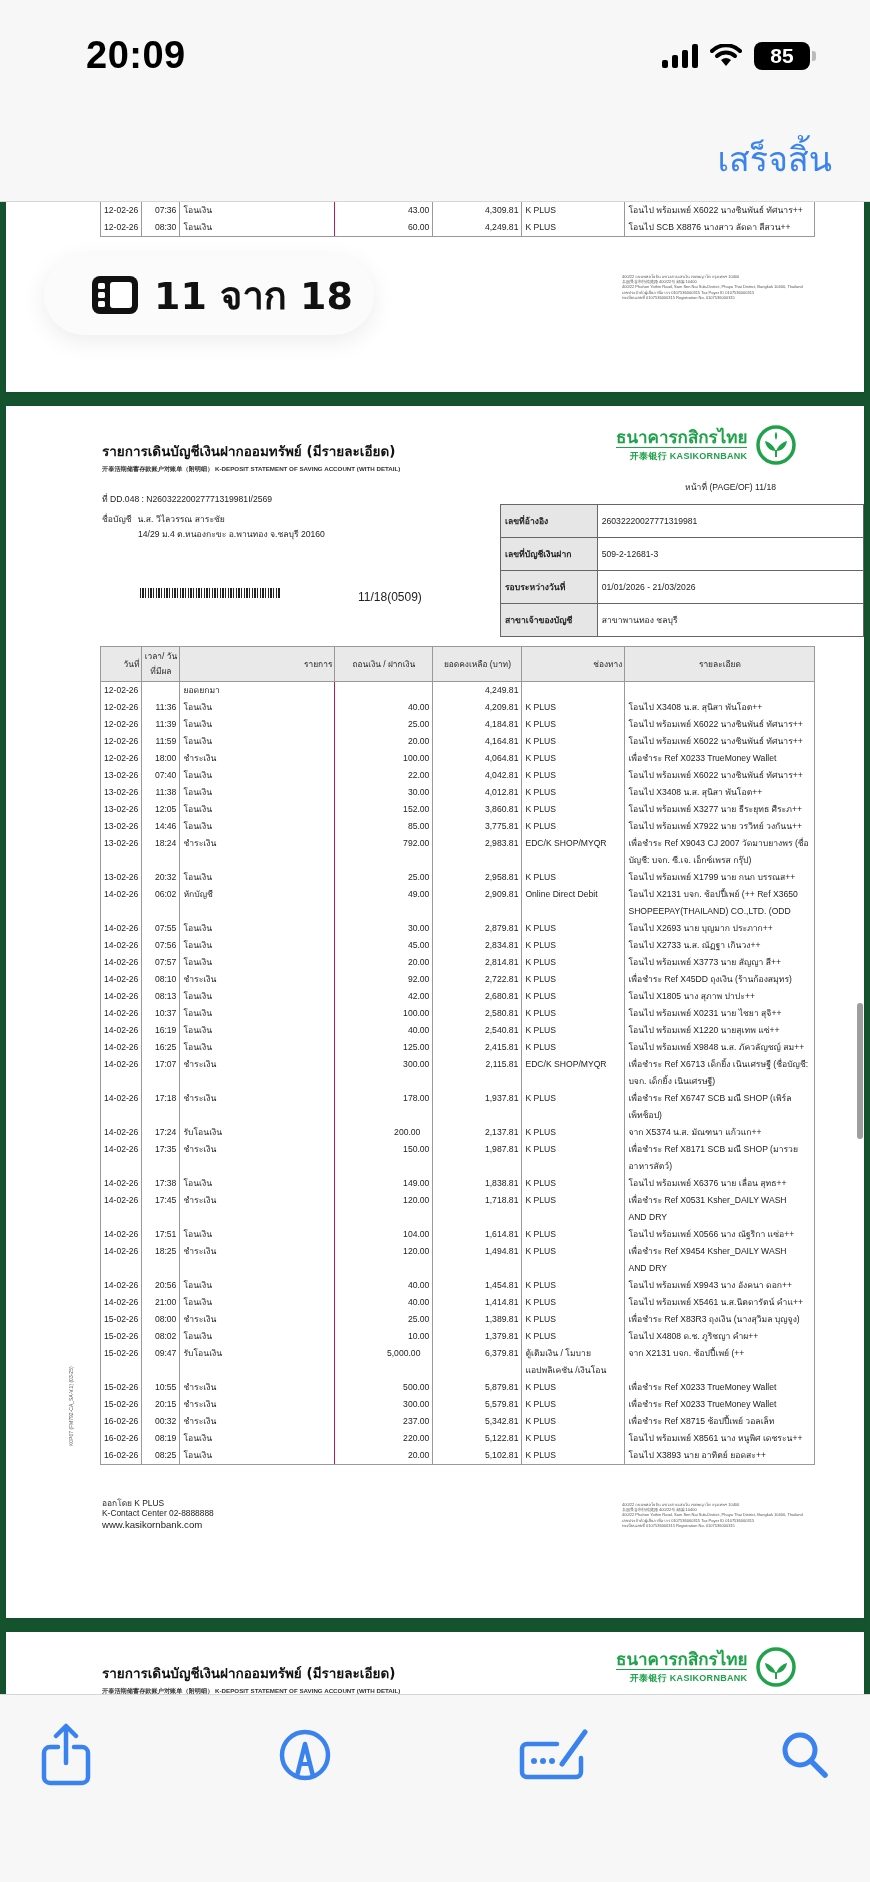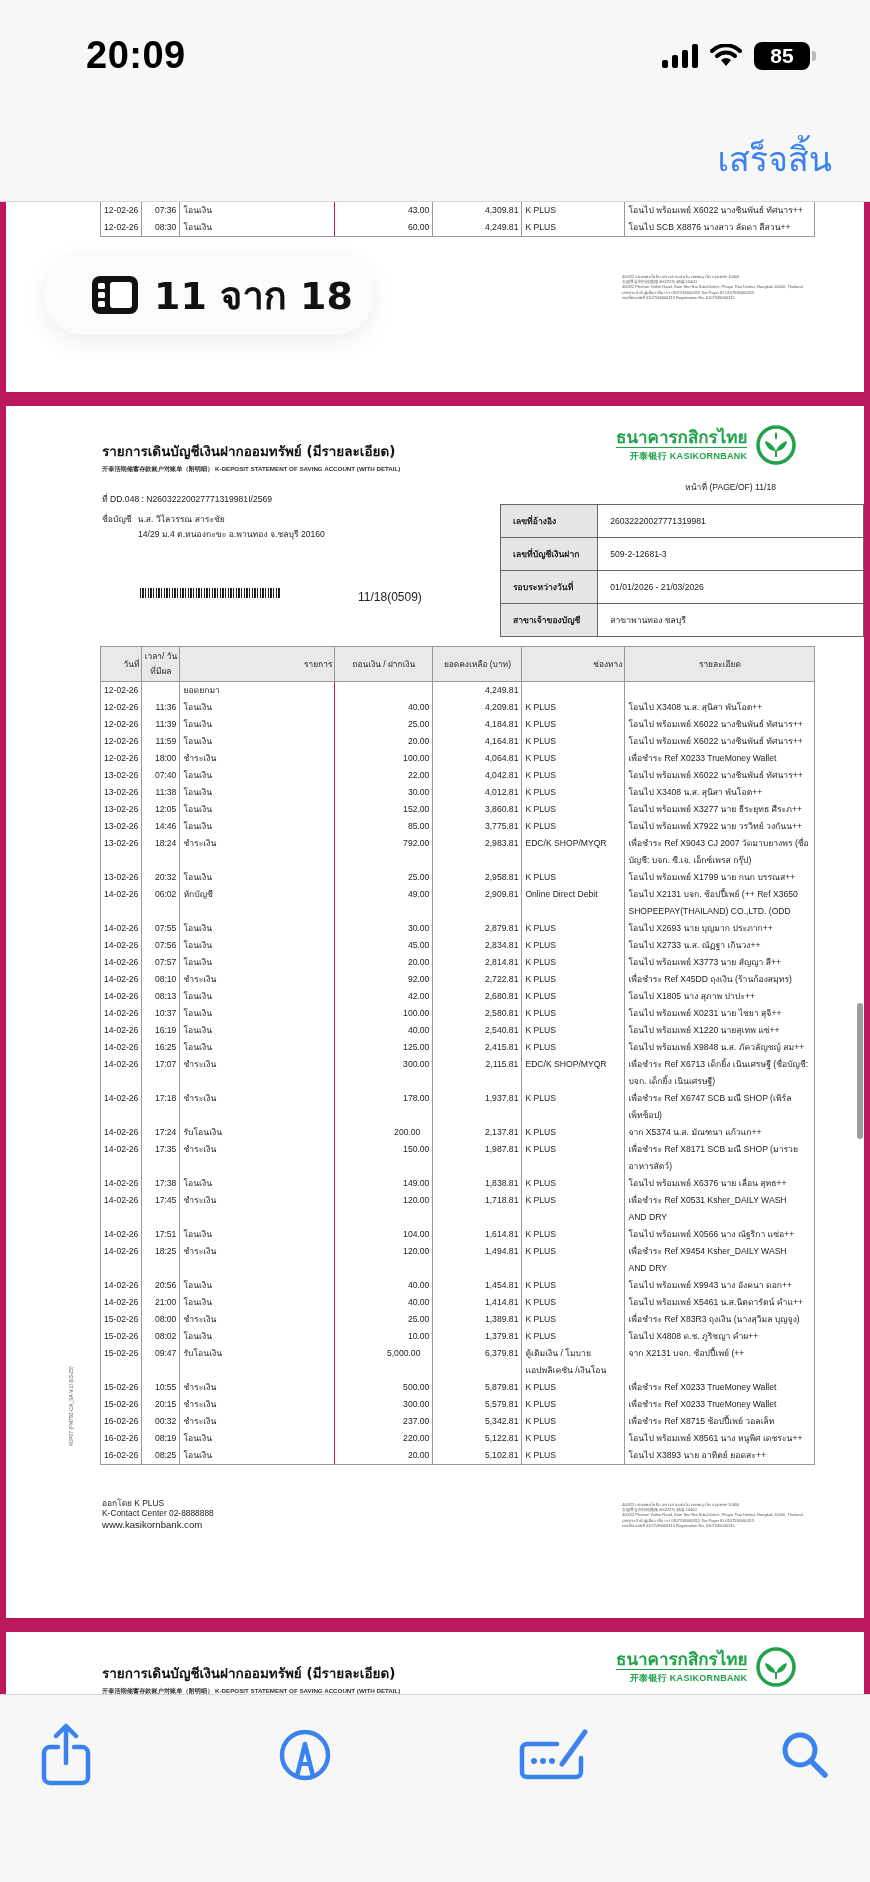--- a/index.html
+++ b/index.html
@@ -1,17 +1,17 @@
 <!DOCTYPE html>
 <html><head>
 <meta charset="utf-8">
 <style>
   * { box-sizing: border-box; margin: 0; padding: 0; }
   html, body { width: 870px; height: 1882px; overflow: hidden; background: #efeff0; font-family: "Liberation Sans", "DejaVu Sans", sans-serif; }
-  .screen { position: relative; width: 870px; height: 1882px; background: #be185d; overflow: hidden; }
+  .screen { position: relative; width: 870px; height: 1882px; background: #14532d; overflow: hidden; }
 
   
   .status-bar { position: absolute; top: 0; left: 0; width: 870px; height: 100px; background: #f7f7f7; z-index: 20; }
   .status-time { position: absolute; left: 86px; top: 34px; font-size: 38px; font-weight: bold; color: #000; letter-spacing: 0.5px; }
   .status-icons { position: absolute; right: 60px; top: 42px; display: flex; align-items: center; gap: 12px; }
   .signal { display: flex; align-items: flex-end; gap: 4px; height: 24px; }
   .signal span { width: 6px; background: #000; border-radius: 2px; display: block; }
   .battery { position: relative; width: 56px; height: 28px; background: #000; border-radius: 8px; color: #fff; font-weight: bold; font-size: 21px; display: flex; align-items: center; justify-content: center; }
   .battery-tip { position: absolute; right: -6px; top: 9px; width: 4px; height: 10px; background: #bbb; border-radius: 0 3px 3px 0; }
 
@@ -55,21 +55,21 @@
   
   .toolbar { position: absolute; left: 0; top: 1694px; width: 870px; height: 188px; background: #f7f7f7; border-top: 1px solid #d6d6d6; z-index: 20; }
   .tool { position: absolute; top: 30px; width: 60px; height: 60px; display: flex; align-items: center; justify-content: center; }
 
   .kbank-logo { position: absolute; display: flex; align-items: center; gap: 8px; }
   .kbank-name { text-align: right; }
   .kbank-th { font-size: 17px; font-weight: bold; color: #1fa24a; font-family: "DejaVu Sans", sans-serif; border-bottom: 1.5px solid #1fa24a; line-height: 20px; }
   .kbank-en { font-size: 9px; font-weight: bold; color: #1fa24a; letter-spacing: 0.3px; margin-top: 2px; }
 
   .info-table { border-collapse: collapse; font-size: 8.6px; font-family: "Liberation Sans", sans-serif; color: #222; }
-  .info-table td { border: 1px solid #666; height: 33px; padding: 0 12px; }
+  .info-table td { border: 1px solid #666; height: 33px; padding: 0 4px; }
   .info-table td.k { background: #e6e6e6; font-weight: bold; width: 100px; }
   .info-table td.v { width: 275px; }
 </style>
 </head>
 <body>
 
 <div class="screen">
 
   <div class="status-bar">
     <div class="status-time">20:09</div>

